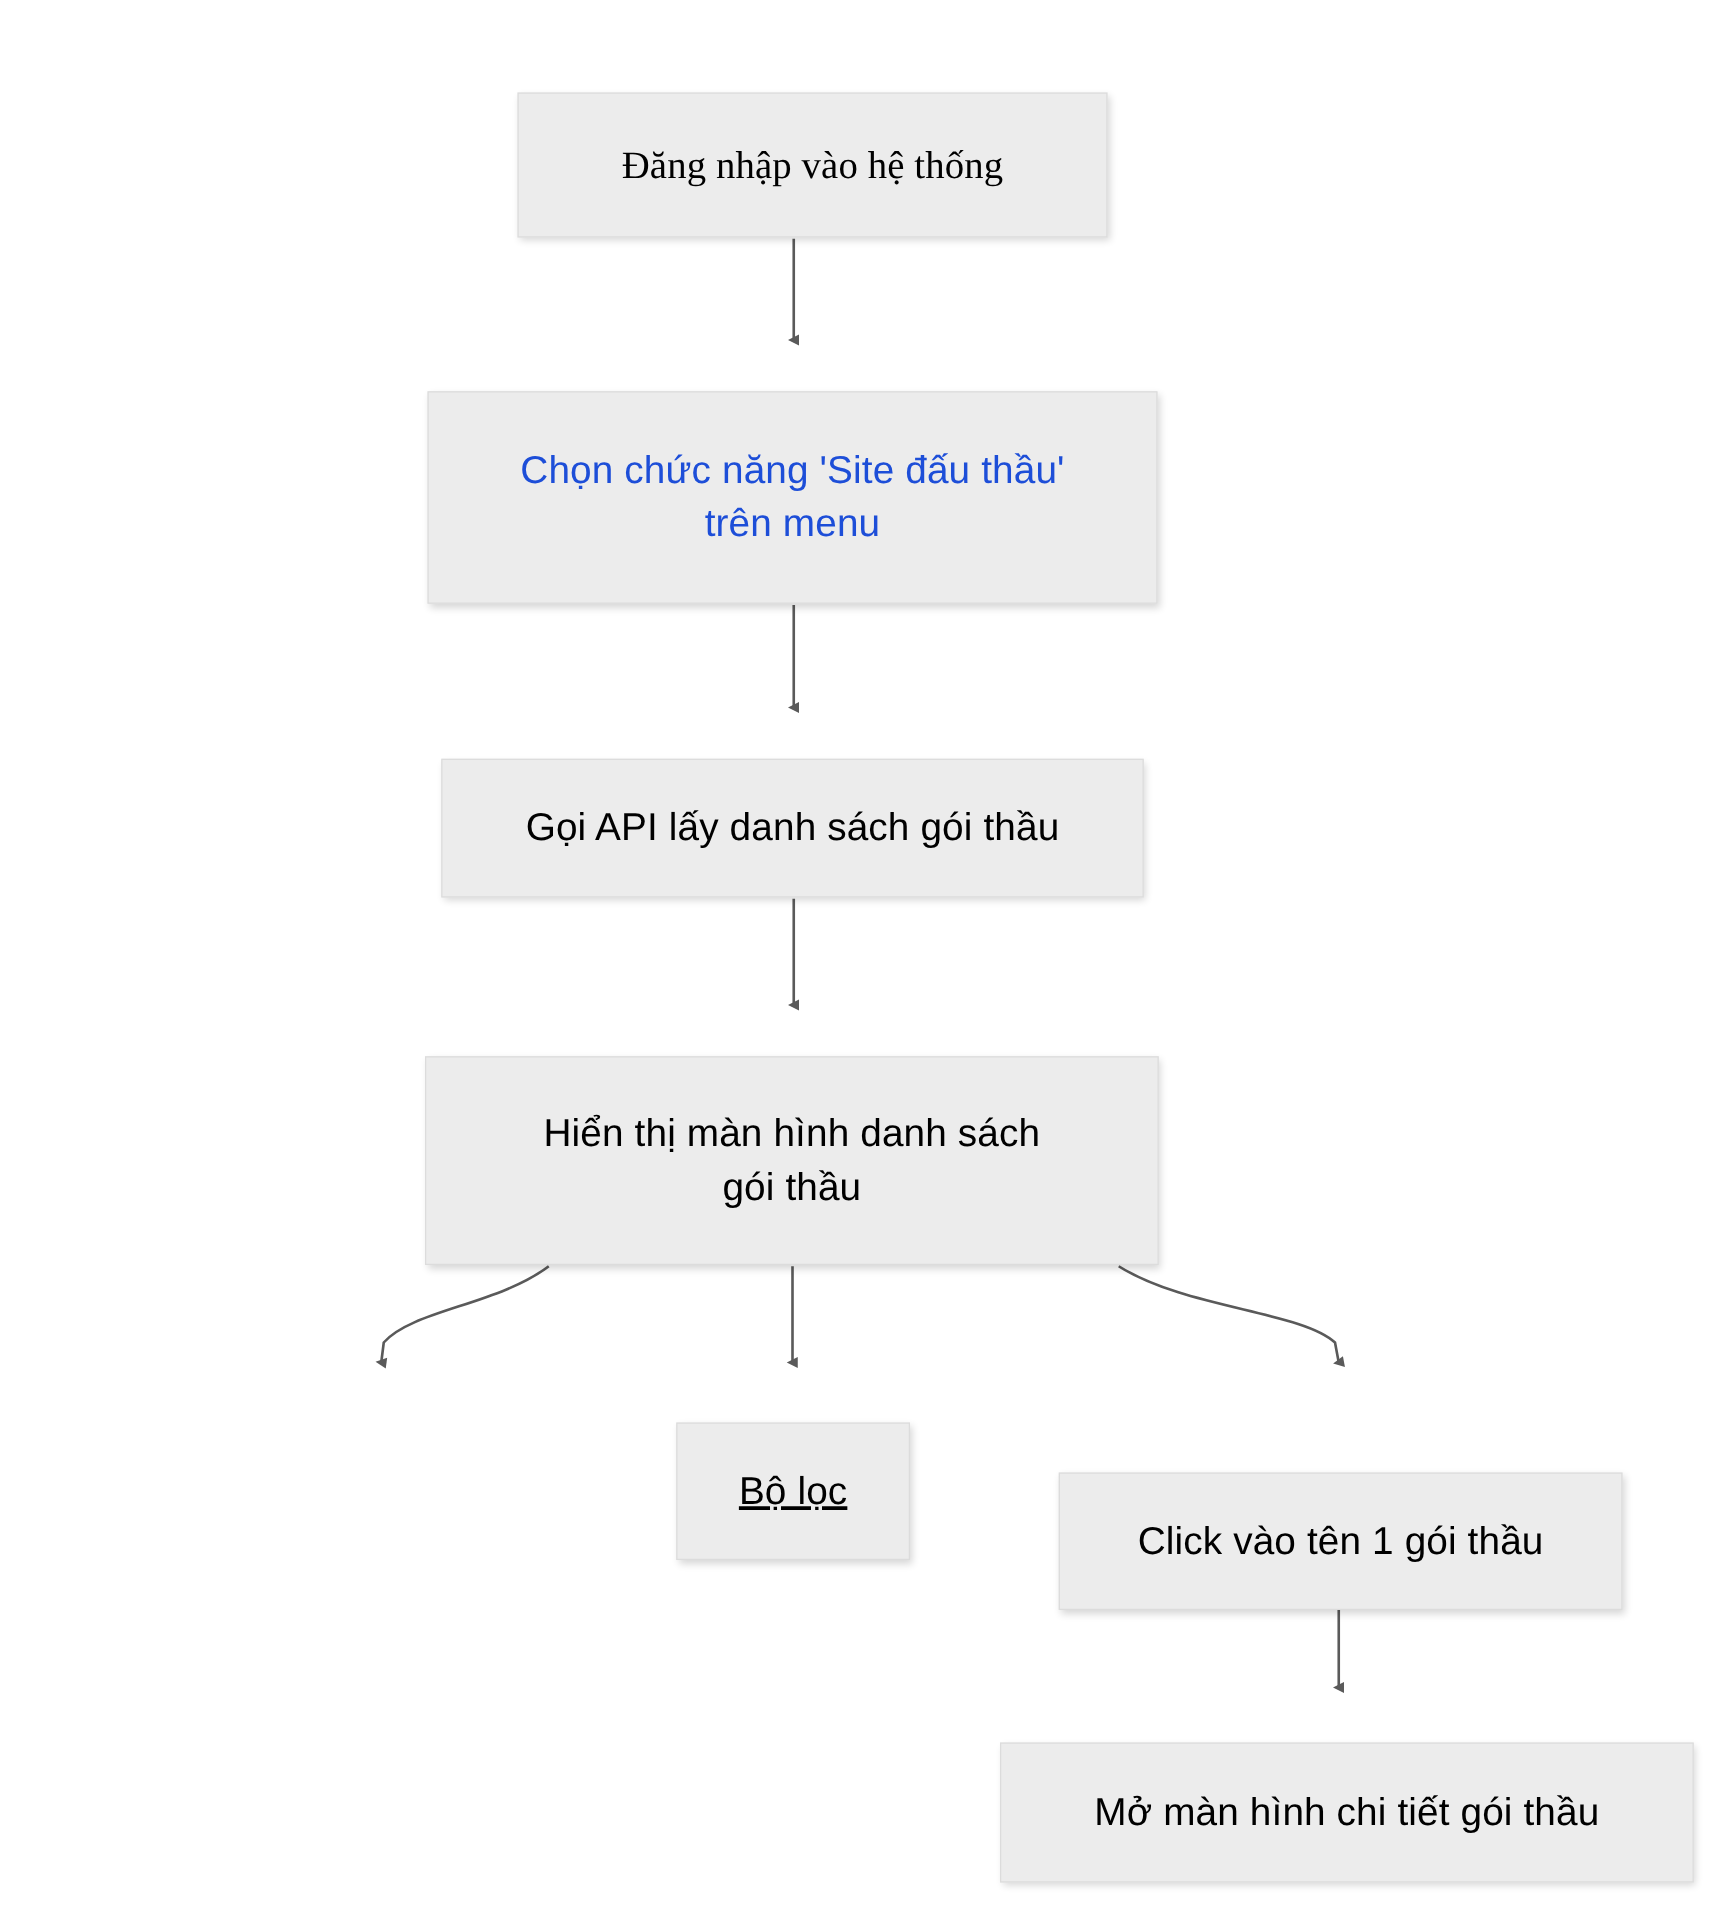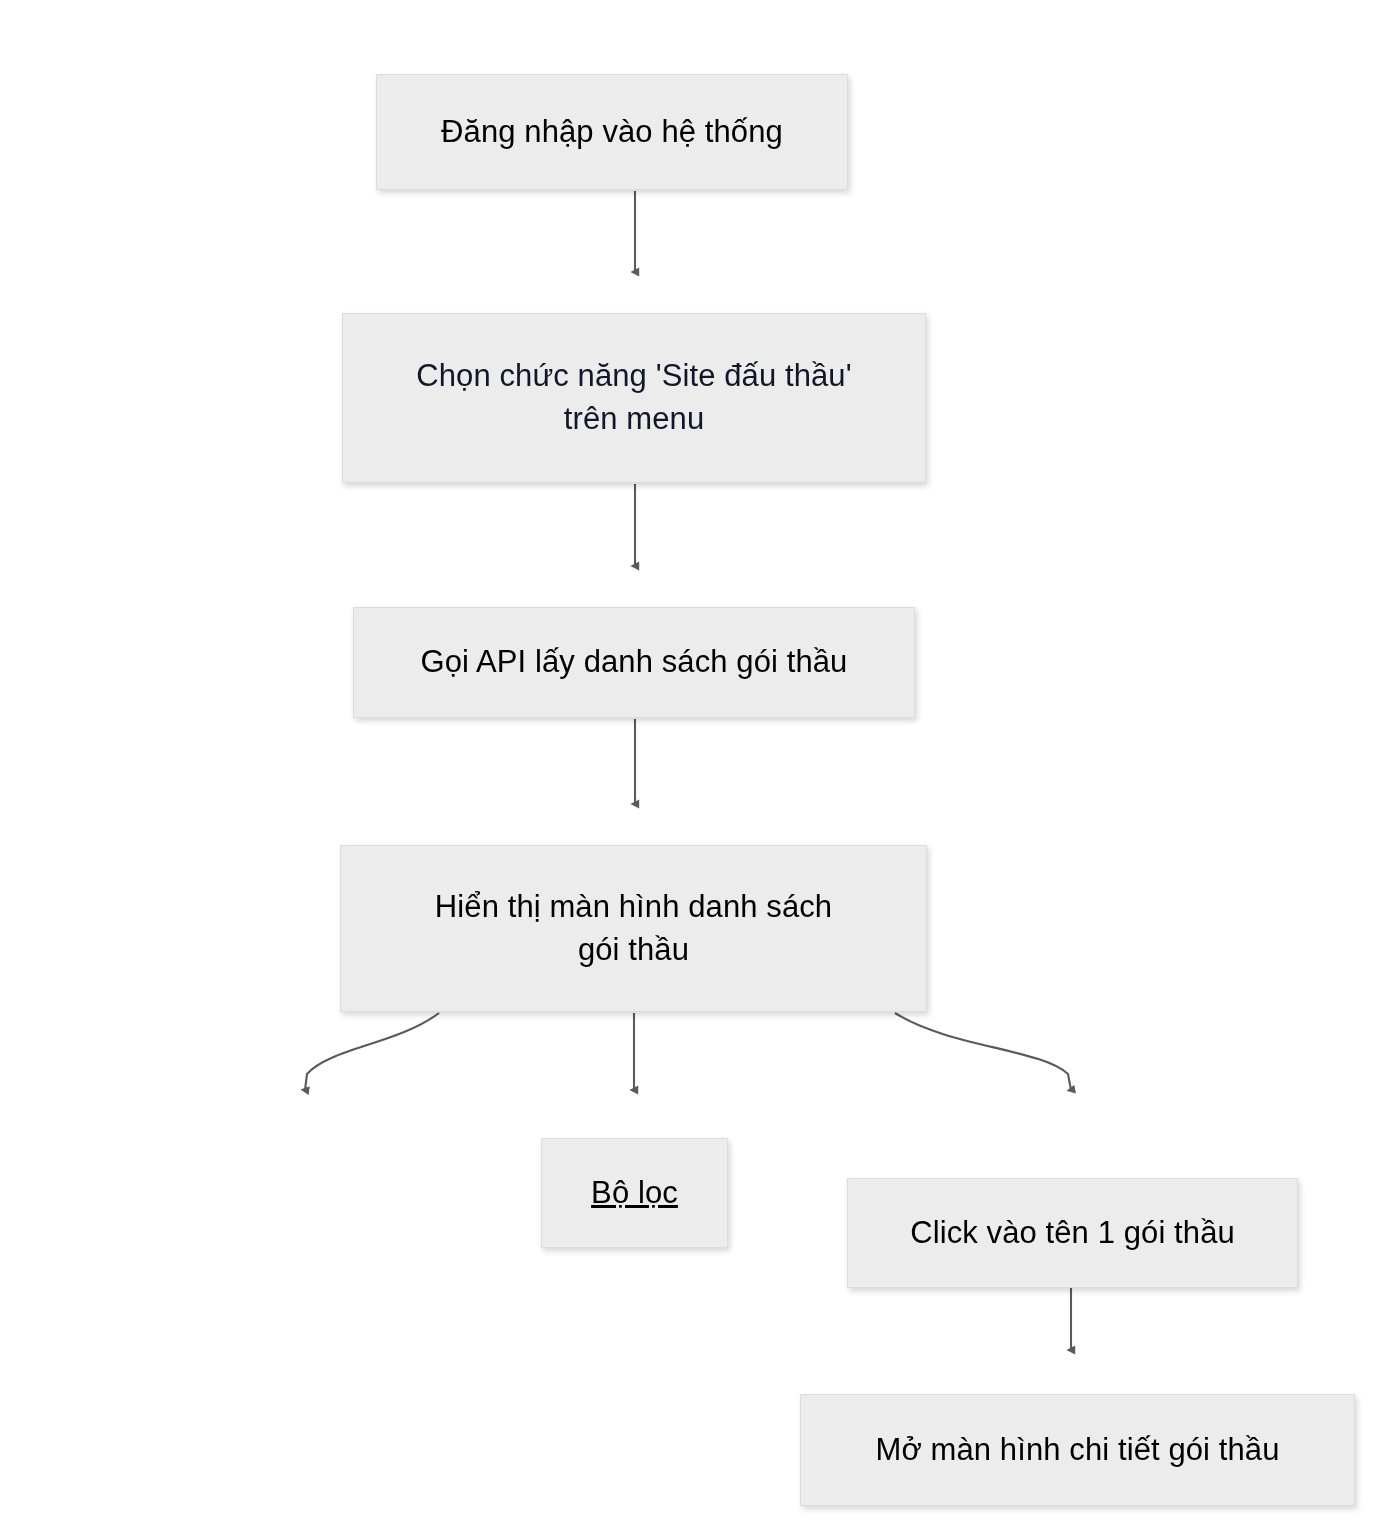--- a/index.html
+++ b/index.html
@@ -66,22 +66,22 @@
       <path d="M439,1013 C398,1044 330,1048 307,1074 L305,1090" marker-end="url(#arrowhead)"></path>
 
       <path d="M634,1013 L634,1090" marker-end="url(#arrowhead)"></path>
 
       <path d="M895,1013 C949,1047 1041,1049 1068,1074 L1071,1090" marker-end="url(#arrowhead)"></path>
 
       <path d="M1071,1249 L1071,1350" marker-end="url(#arrowhead)"></path>
     </g>
   </svg>
 
-  <div class="node" style="left: 376px; top: 74px; width: 472px; height: 116px; background: rgb(236, 236, 236); border-color: rgb(220, 220, 220); color: rgb(0, 0, 0);">Đăng nhập vào hệ thống</div>
-  <div class="node" style="left: 342px; top: 313px; width: 584px; height: 170px; background: rgb(236, 236, 236); border-color: rgb(220, 220, 220); color: #0f172a;">Chọn chức năng 'Site đấu thầu'
+  <div class="node" style="left: 414px; top: 74px; width: 472px; height: 116px; background: rgb(236, 236, 236); border-color: rgb(220, 220, 220); color: rgb(0, 0, 0); font-family: Liberation Serif, serif;">Đăng nhập vào hệ thống</div>
+  <div class="node" style="left: 342px; top: 313px; width: 584px; height: 170px; background: rgb(236, 236, 236); border-color: rgb(220, 220, 220); color: #1d4ed8;">Chọn chức năng 'Site đấu thầu'
 trên menu</div>
   <div class="node" style="left: 353px; top: 607px; width: 562px; height: 111px; background: rgb(236, 236, 236); border-color: rgb(220, 220, 220); color: rgb(0, 0, 0);">Gọi API lấy danh sách gói thầu</div>
   <div class="node" style="left: 340px; top: 845px; width: 587px; height: 167px; background: rgb(236, 236, 236); border-color: rgb(220, 220, 220); color: rgb(0, 0, 0);">Hiển thị màn hình danh sách
 gói thầu</div>
   <div class="node" style="left: 541px; top: 1138px; width: 187px; height: 110px; background: rgb(236, 236, 236); border-color: rgb(220, 220, 220); color: rgb(0, 0, 0); text-decoration: underline;">Bộ lọc</div>
   <div class="node" style="left: 847px; top: 1138px; width: 451px; height: 110px; background: rgb(236, 236, 236); border-color: rgb(220, 220, 220); color: rgb(0, 0, 0); margin-top: 40px;">Click vào tên 1 gói thầu</div>
   <div class="node" style="left: 800px; top: 1378px; width: 555px; height: 112px; background: rgb(236, 236, 236); border-color: rgb(220, 220, 220); color: rgb(0, 0, 0); margin-top: 16px;">Mở màn hình chi tiết gói thầu</div>
 
 </div>
 

